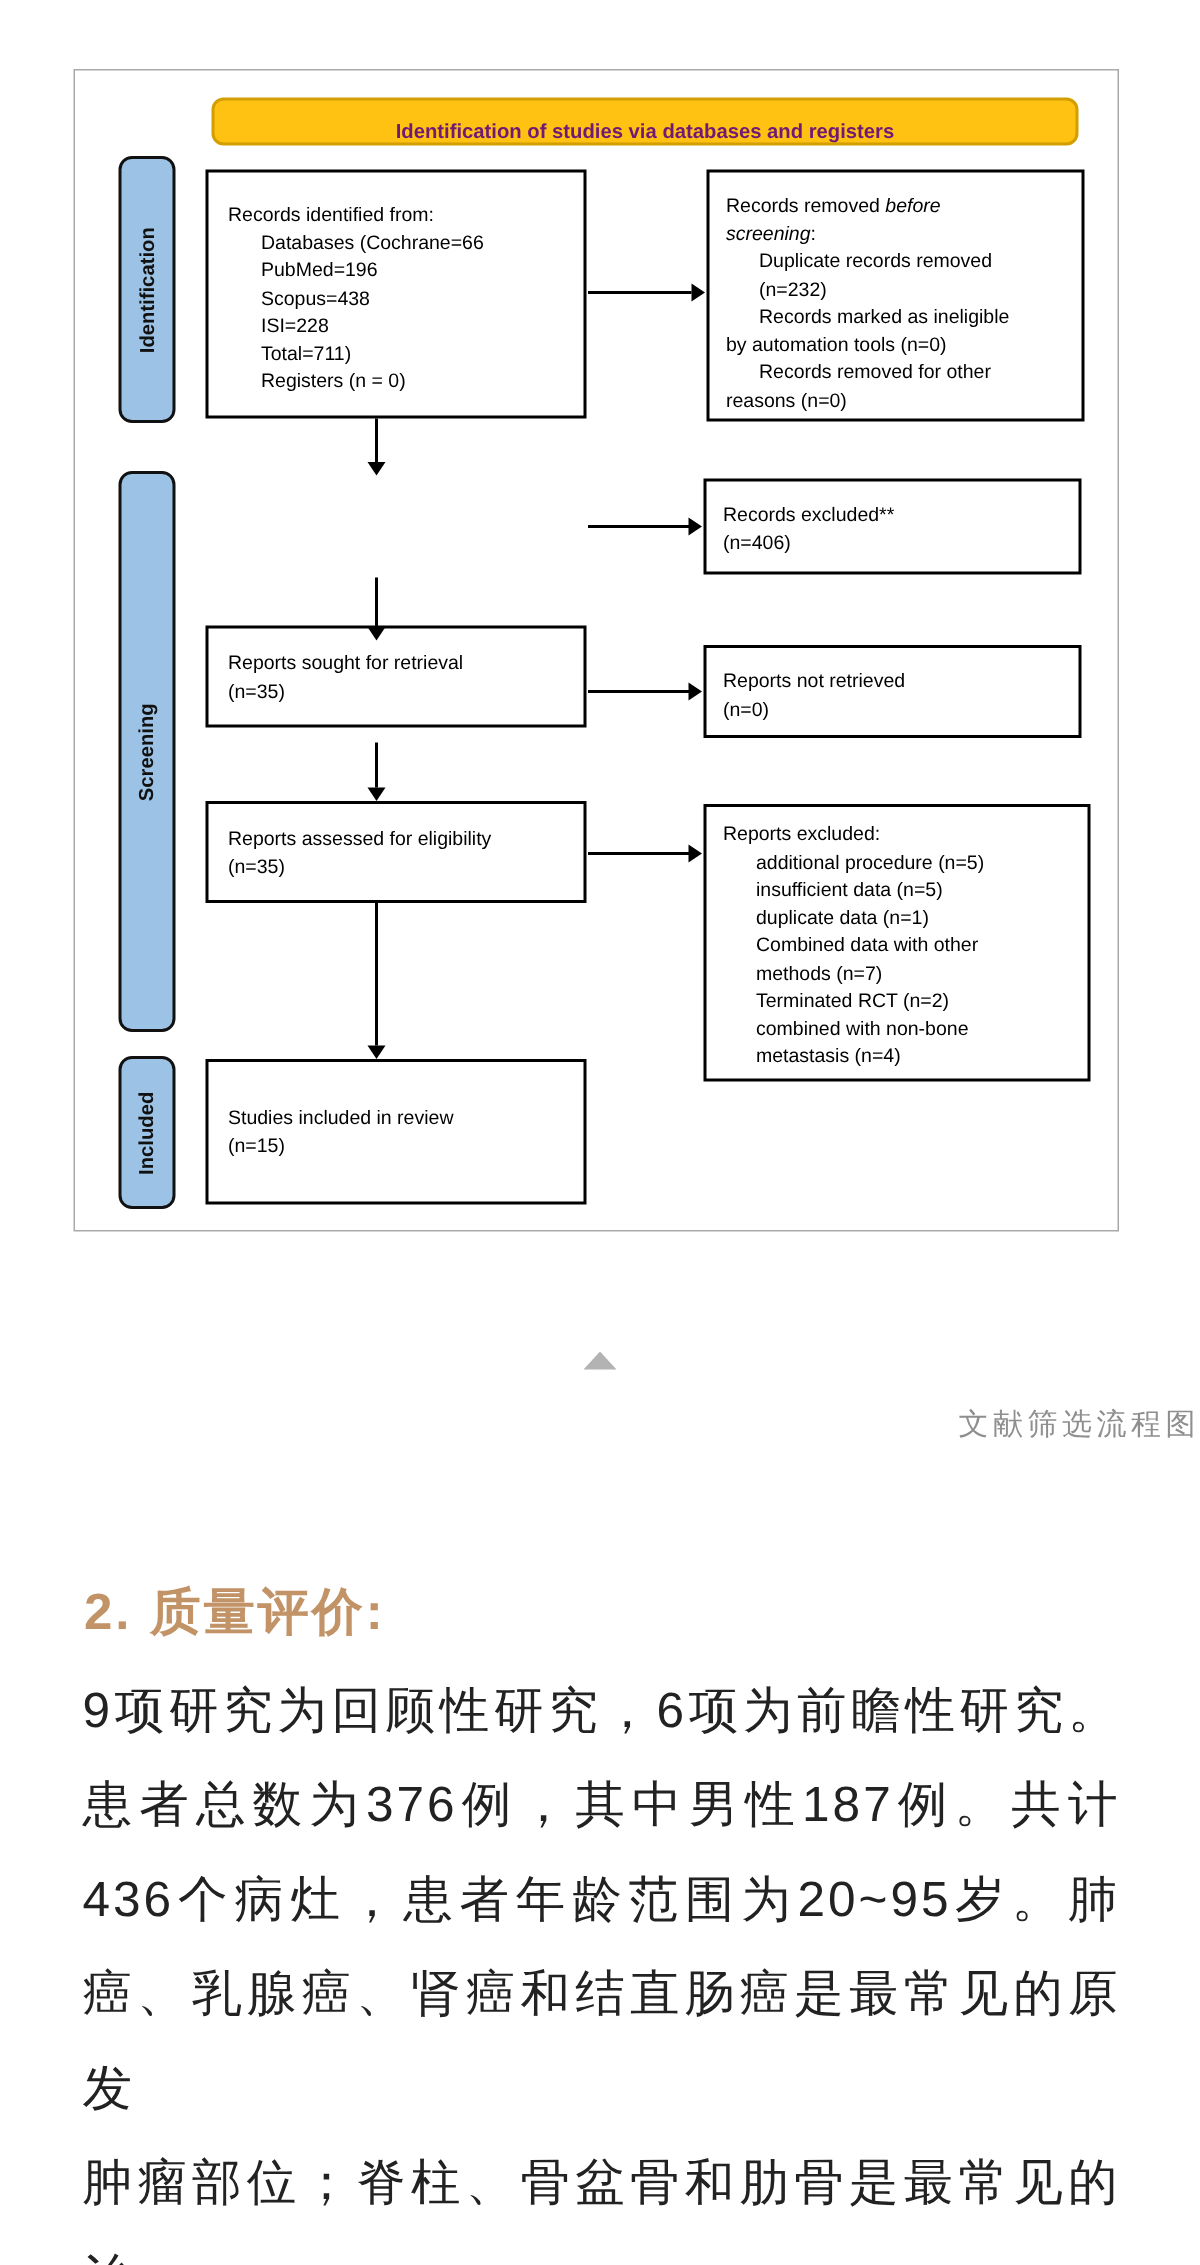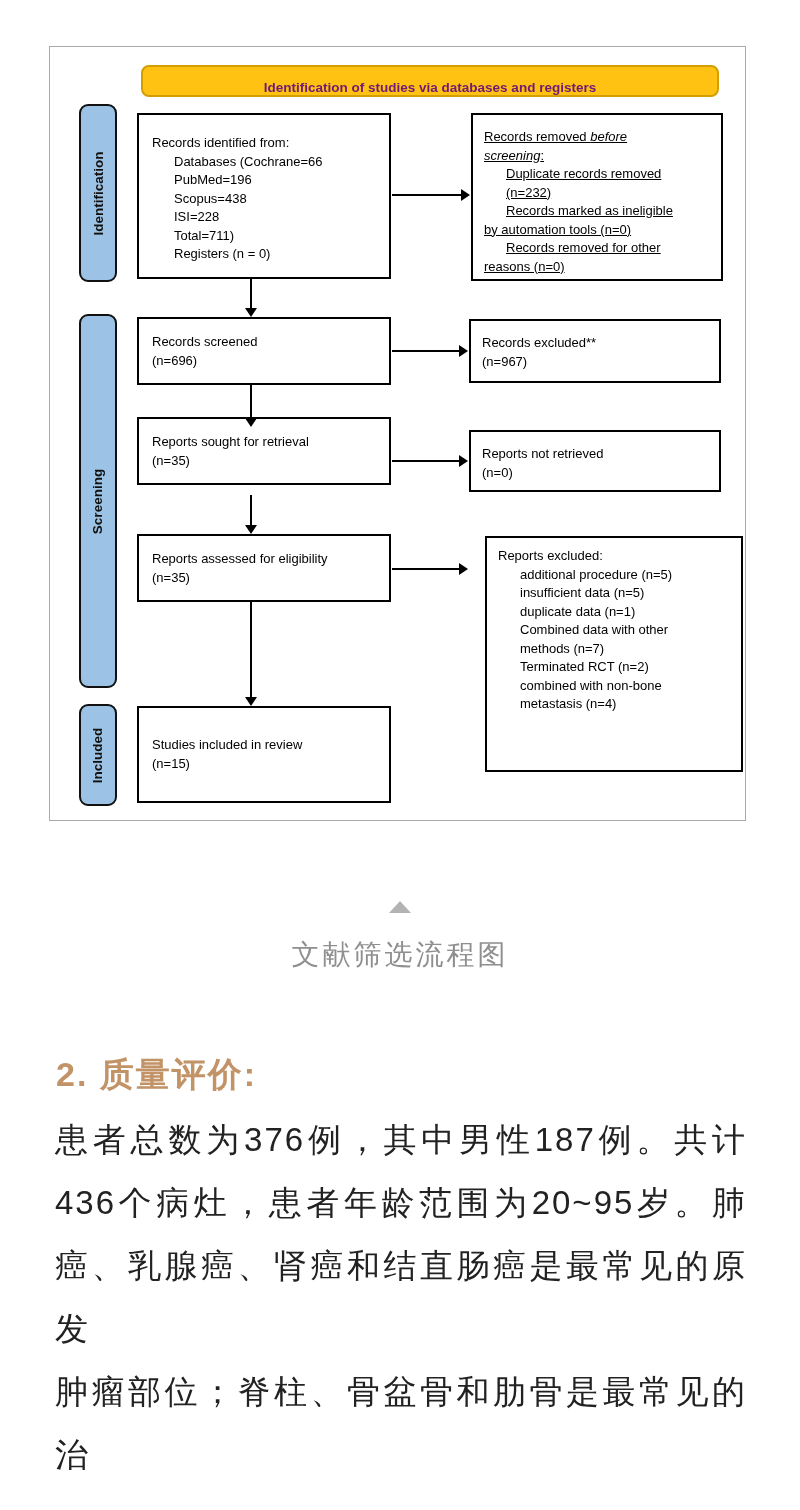--- a/index.html
+++ b/index.html
@@ -9,34 +9,34 @@
   .stage{position:absolute;left:29px;width:38px;background:#9CC3E5;border:2px solid #111;border-radius:9px;box-sizing:border-box;display:flex;align-items:center;justify-content:center;}
   .stage span{transform:rotate(-90deg);white-space:nowrap;font-weight:bold;font-size:13.5px;color:#111;}
   .stage.id{top:57px;height:178px;}
   .stage.scr{top:267px;height:374px;}
   .stage.inc{top:657px;height:102px;}
   .fbox{position:absolute;background:#fff;border:2px solid #000;box-sizing:border-box;font-size:13px;line-height:18.5px;color:#000;}
   .bline{white-space:nowrap;}
   .bline.ind1{padding-left:22px;}
   .bline i{font-style:italic;}
   .b1{left:87px;top:66px;width:254px;height:166px;padding:19px 8px 0 13px;}
-  .b2{left:421px;top:66px;width:252px;height:168px;padding:13px 6px 0 11px;text-decoration:underline;}
+  .b2{left:421px;top:66px;width:252px;height:168px;padding:13px 6px 0 11px;}
   .b3{left:87px;top:270px;width:254px;height:68px;padding:14px 8px 0 13px;}
   .b4{left:419px;top:272px;width:252px;height:64px;padding:13px 6px 0 11px;}
   .b5{left:87px;top:370px;width:254px;height:68px;padding:14px 8px 0 13px;}
   .b6{left:419px;top:383px;width:252px;height:62px;padding:13px 6px 0 11px;}
   .b7{left:87px;top:487px;width:254px;height:68px;padding:14px 8px 0 13px;}
-  .b8{left:419px;top:489px;width:258px;height:236px;padding:9px 4px 0 11px;margin-left:16px;}
+  .b8{left:419px;top:489px;width:258px;height:185px;padding:9px 4px 0 11px;}
   .b9{left:87px;top:659px;width:254px;height:97px;padding:28px 8px 0 13px;}
   .vline{position:absolute;width:2px;background:#000;}
   .hline{position:absolute;height:2px;background:#000;}
   .ah-down{position:absolute;width:0;height:0;border-left:6px solid transparent;border-right:6px solid transparent;border-top:9px solid #000;}
   .ah-right{position:absolute;width:0;height:0;border-top:6px solid transparent;border-bottom:6px solid transparent;border-left:9px solid #000;}
   .collapse-tri{position:absolute;left:389px;top:901px;width:0;height:0;border-left:11px solid transparent;border-right:11px solid transparent;border-bottom:12px solid #b3b3b3;}
-  .fig-caption{position:absolute;left:0;top:936px;width:800px;text-align:center;font-size:28px;letter-spacing:3px;color:#8f8f8f;}
+  .fig-caption{position:absolute;left:0;top:936px;width:800px;text-align:right;font-size:20px;letter-spacing:3px;color:#8f8f8f;}
   .sec-heading{position:absolute;left:56px;top:1052px;font-size:34px;font-weight:bold;letter-spacing:2px;color:#C19367;}
   .para{position:absolute;left:55px;top:1108px;width:692px;font-size:33px;color:#222;}
   .para-line{line-height:63px;text-align:justify;text-align-last:justify;letter-spacing:2px;white-space:normal;}
 </style>
 </head>
 <body>
 
 <div class="flow-card">
   <div class="flow-header">
     <span>Identification of studies via databases and registers</span>
@@ -64,27 +64,23 @@
   <div class="fbox b2">
       <div class="bline ind0"><span>Records removed </span><i>before</i><span></span></div>
       <div class="bline ind0"><span></span><i>screening</i><span>:</span></div>
       <div class="bline ind1">Duplicate records removed</div>
       <div class="bline ind1">(n=232)</div>
       <div class="bline ind1">Records marked as ineligible</div>
       <div class="bline ind0">by automation tools (n=0)</div>
       <div class="bline ind1">Records removed for other</div>
       <div class="bline ind0">reasons (n=0)</div>
     </div>
-  <div class="fbox b3">
-      <div class="bline ind0">Records screened</div>
-      <div class="bline ind0">(n=696)</div>
-    </div>
   <div class="fbox b4">
       <div class="bline ind0">Records excluded**</div>
-      <div class="bline ind0">(n=967)</div>
+      <div class="bline ind0">(n=406)</div>
     </div>
   <div class="fbox b5">
       <div class="bline ind0">Reports sought for retrieval</div>
       <div class="bline ind0">(n=35)</div>
     </div>
   <div class="fbox b6">
       <div class="bline ind0">Reports not retrieved</div>
       <div class="bline ind0">(n=0)</div>
     </div>
   <div class="fbox b7">
@@ -131,18 +127,19 @@
   <div class="hline" style="left:342px;top:521px;width:68px;"></div>
   <div class="ah-right" style="left:409px;top:516px;"></div>
 </div>
 
 <div class="collapse-tri"></div>
 <div class="fig-caption">文献筛选流程图</div>
 
 <div class="sec-heading">2. 质量评价:</div>
 
 <div class="para">
+  <div class="para-line">9项研究为回顾性研究，6项为前瞻性研究。</div>
   <div class="para-line">患者总数为376例，其中男性187例。共计</div>
   <div class="para-line">436个病灶，患者年龄范围为20~95岁。肺</div>
   <div class="para-line">癌、乳腺癌、肾癌和结直肠癌是最常见的原发</div>
   <div class="para-line">肿瘤部位；脊柱、骨盆骨和肋骨是最常见的治</div>
 
 </div>
 
 </body></html>

